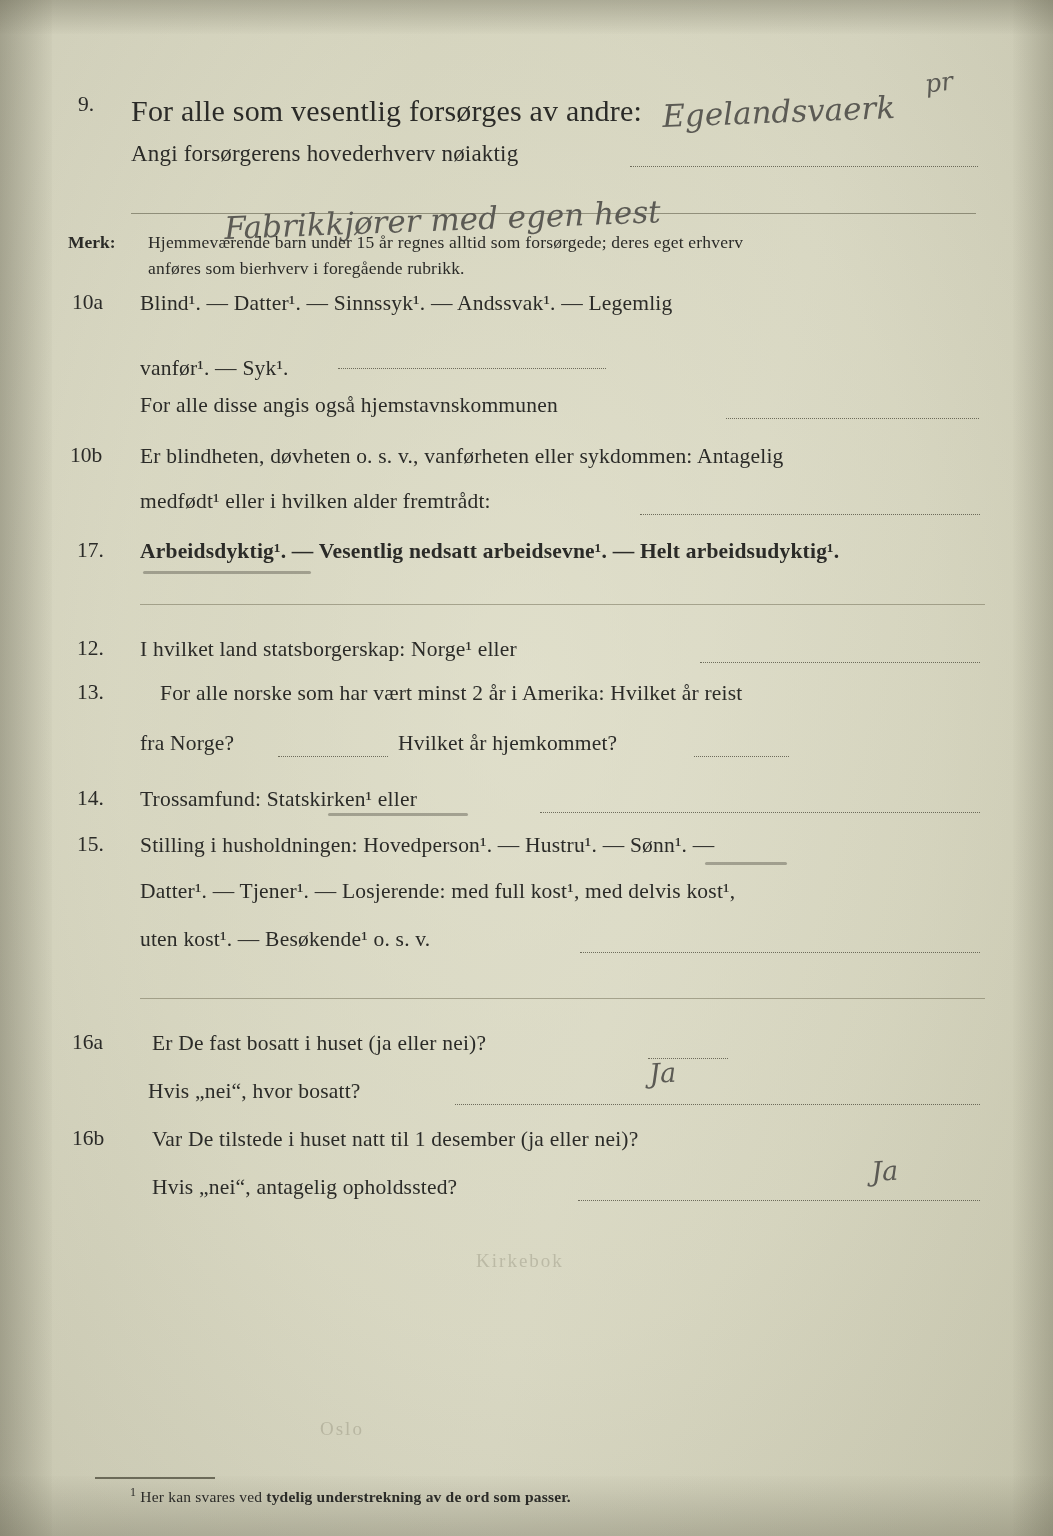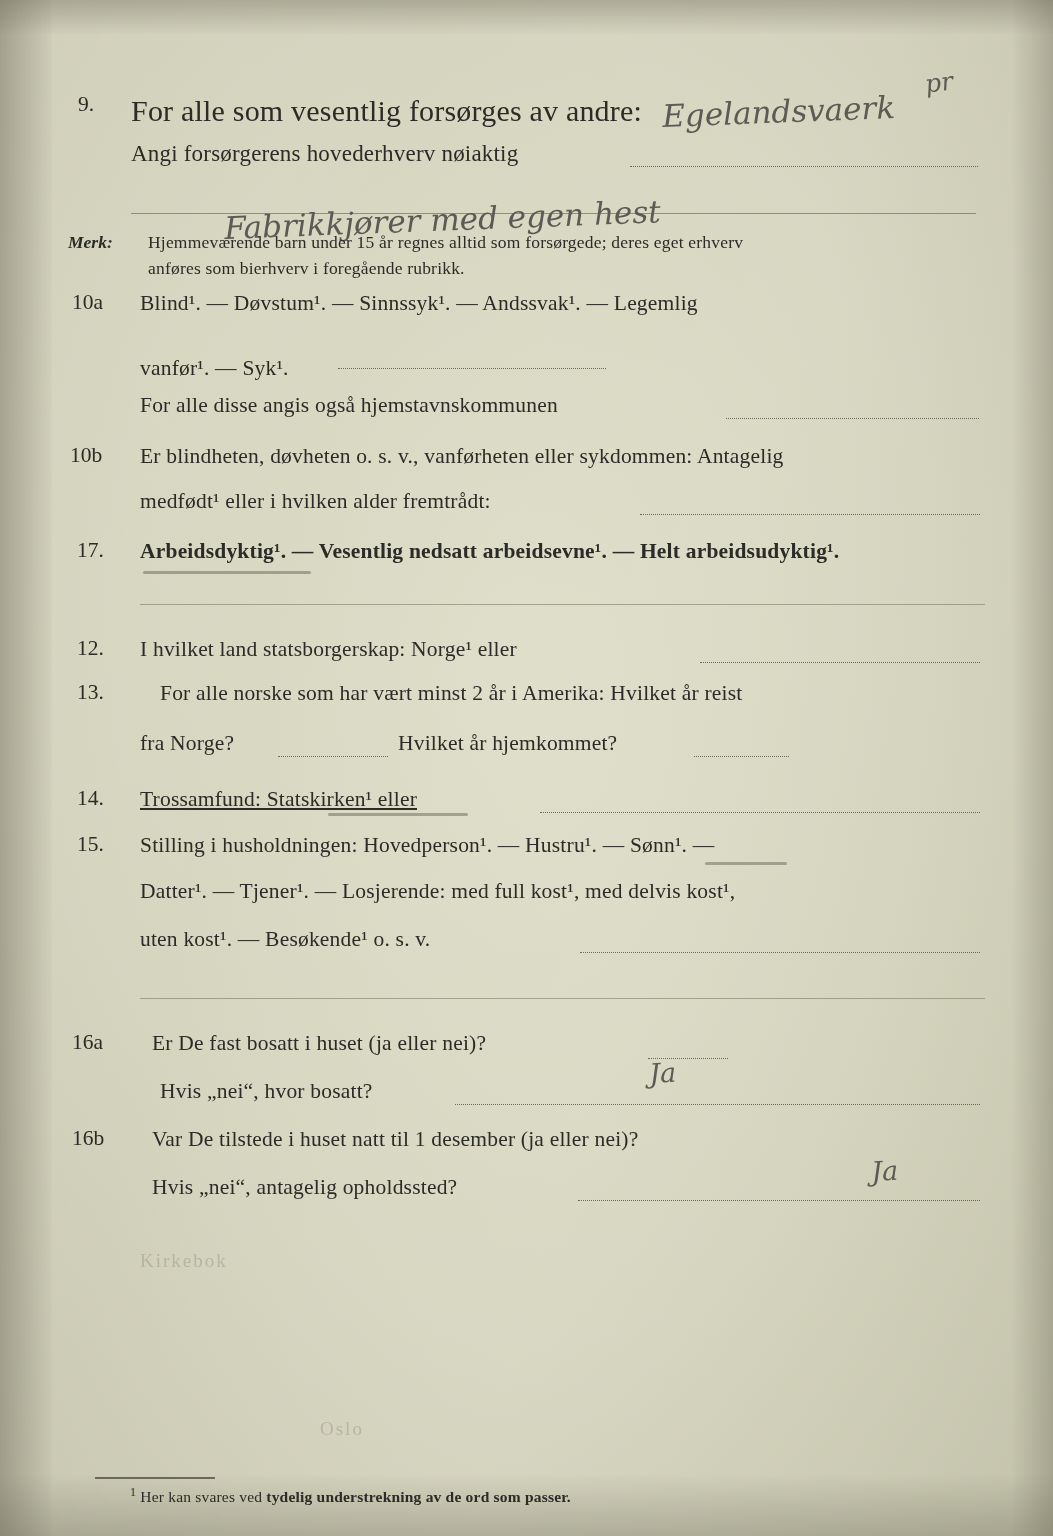--- a/index.html
+++ b/index.html
@@ -67,21 +67,21 @@
   .footnote{
     position:absolute;left:130px;top:1485px;font-size:15.5px;
     letter-spacing:.2px;
   }
   .footnote b{font-weight:700;}
   .foot-rule{position:absolute;left:95px;top:1477px;width:120px;border-bottom:2px solid #4b493a;opacity:.75;}
 
   
   .ghost{
     position:absolute;color:rgba(120,116,96,0.30);
-    font-size:19px;letter-spacing:.5px;
+    font-size:19px;letter-spacing:.5px;text-align:center;
   }
 </style>
 </head>
 <body>
 
 <div class="paper"></div>
 <div class="edge-dark-left"></div>
 <div class="edge-dark-top"></div>
 <div class="edge-dark-right"></div>
 <div class="edge-dark-bottom"></div>
@@ -92,26 +92,26 @@
   <div class="row" style="left:131px;top:92px;font-size:30px;">For alle som vesentlig forsørges av andre:</div>
 
   <div class="row" style="left:131px;top:140px;font-size:23px;">Angi forsørgerens hovederhverv nøiaktig</div>
   <div class="rule" style="left:630px;top:166px;width:348px;"></div>
   <div class="hand big rot" style="left:663px;top:98px;">Egelandsvaerk</div>
   <div class="hand sm" style="left:925px;top:68px;transform:rotate(-8deg);">pr</div>
 
   <div class="rule-solid" style="left:131px;top:213px;width:845px;"></div>
   <div class="hand big rot" style="left:225px;top:210px;">Fabrikkjører med egen hest</div>
 
-  <div class="num small" style="left:68px;top:232px;font-weight:700;font-style:italic;">Merk:</div>
+  <div class="num small" style="left:68px;top:232px;font-weight:700;">Merk:</div>
   <div class="row small" style="left:148px;top:232px;">Hjemmeværende barn under 15 år regnes alltid som forsørgede; deres eget erhverv</div>
   <div class="row small" style="left:148px;top:258px;">anføres som bierhverv i foregående rubrikk.</div>
 
   <div class="num" style="left:72px;top:290px;">10a</div>
-  <div class="row" style="left:140px;top:290px;">Blind¹.  —  Døvstum¹.  —  Sinnssyk¹.  —  Andssvak¹.  —  Legemlig</div>
+  <div class="row" style="left:140px;top:290px;">Blind¹.  —  Datter¹.  —  Sinnssyk¹.  —  Andssvak¹.  —  Legemlig</div>
   <div class="row" style="left:140px;top:342px;margin-top:13px;">vanfør¹.  —  Syk¹.</div>
   <div class="rule" style="left:338px;top:368px;width:268px;"></div>
   <div class="row" style="left:140px;top:392px;">For alle disse angis også hjemstavnskommunen</div>
   <div class="rule" style="left:726px;top:418px;width:253px;"></div>
 
   <div class="num" style="left:70px;top:443px;">10b</div>
   <div class="row" style="left:140px;top:443px;">Er blindheten, døvheten o. s. v., vanførheten eller sykdommen: Antagelig</div>
   <div class="row" style="left:140px;top:488px;">medfødt¹ eller i hvilken alder fremtrådt:</div>
   <div class="rule" style="left:640px;top:514px;width:340px;"></div>
 
@@ -126,39 +126,39 @@
   <div class="rule" style="left:700px;top:662px;width:280px;"></div>
 
   <div class="num" style="left:77px;top:680px;">13.</div>
   <div class="row" style="left:140px;top:680px;margin-left:20px;">For alle norske som har vært minst 2 år i Amerika: Hvilket år reist</div>
   <div class="row" style="left:140px;top:730px;">fra Norge?</div>
   <div class="rule" style="left:278px;top:756px;width:110px;"></div>
   <div class="row" style="left:398px;top:730px;">Hvilket år hjemkommet?</div>
   <div class="rule" style="left:694px;top:756px;width:95px;"></div>
 
   <div class="num" style="left:77px;top:786px;">14.</div>
-  <div class="row" style="left:140px;top:786px;text-decoration:underline;">Trossamfund:  Statskirken¹ eller</div>
+  <div class="row" style="left:140px;top:786px;">Trossamfund:  Statskirken¹ eller</div>
   <div class="pencil-ul" style="left:328px;top:813px;width:140px;"></div>
   <div class="rule" style="left:540px;top:812px;width:440px;"></div>
 
   <div class="num" style="left:77px;top:832px;">15.</div>
   <div class="row" style="left:140px;top:832px;">Stilling i husholdningen: Hovedperson¹.  —  Hustru¹.  —  Sønn¹.  —</div>
   <div class="pencil-ul" style="left:705px;top:862px;width:82px;"></div>
   <div class="row" style="left:140px;top:878px;">Datter¹.  —  Tjener¹.  —  Losjerende:  med full kost¹, med delvis kost¹,</div>
   <div class="row" style="left:140px;top:926px;">uten kost¹.  —  Besøkende¹ o. s. v.</div>
   <div class="rule" style="left:580px;top:952px;width:400px;"></div>
 
   <div class="hr" style="left:140px;top:998px;width:845px;"></div>
 
   <div class="num" style="left:72px;top:1030px;">16a</div>
   <div class="row" style="left:152px;top:1030px;text-align:center;">Er De fast bosatt i huset (ja eller nei)?</div>
   <div class="rule" style="left:648px;top:1058px;width:80px;"></div>
   <div class="hand mid rot3" style="left:650px;top:1058px;">Ja</div>
 
-  <div class="row" style="left:160px;top:1078px;">Hvis „nei“, hvor bosatt?</div>
+  <div class="row" style="left:148px;top:1078px;">Hvis „nei“, hvor bosatt?</div>
   <div class="rule" style="left:455px;top:1104px;width:525px;"></div>
 
   <div class="num" style="left:72px;top:1126px;">16b</div>
   <div class="row" style="left:152px;top:1126px;">Var De tilstede i huset natt til 1 desember (ja eller nei)?</div>
   <div class="hand mid rot3" style="left:872px;top:1156px;">Ja</div>
 
   <div class="row" style="left:152px;top:1174px;">Hvis „nei“, antagelig opholdssted?</div>
   <div class="rule" style="left:578px;top:1200px;width:402px;"></div>
 
   <div class="ghost" style="left:140px;top:1250px;width:760px;letter-spacing:2px;">Kirkebok</div>

